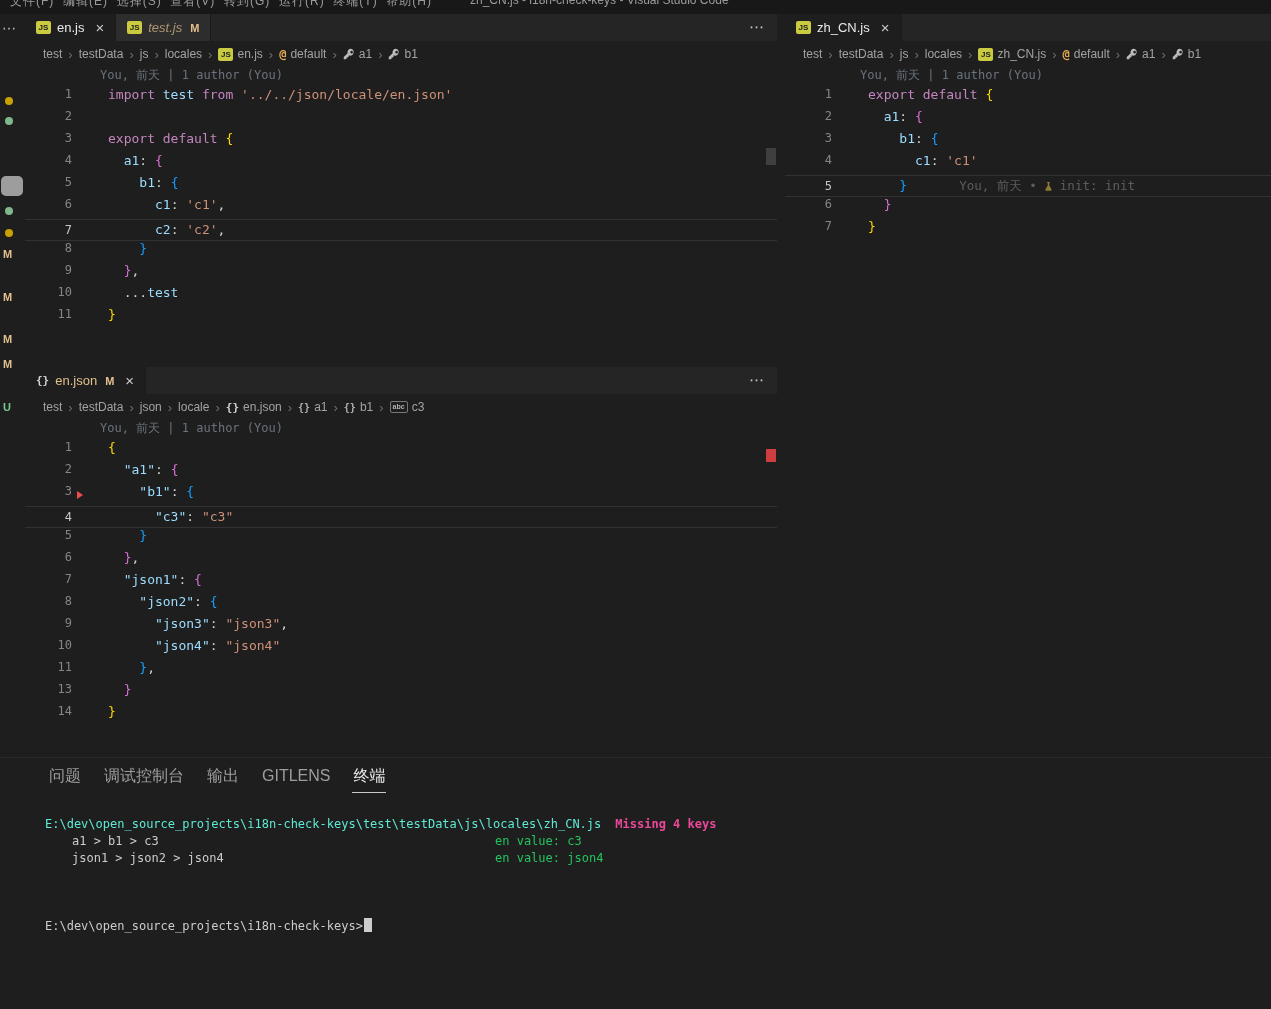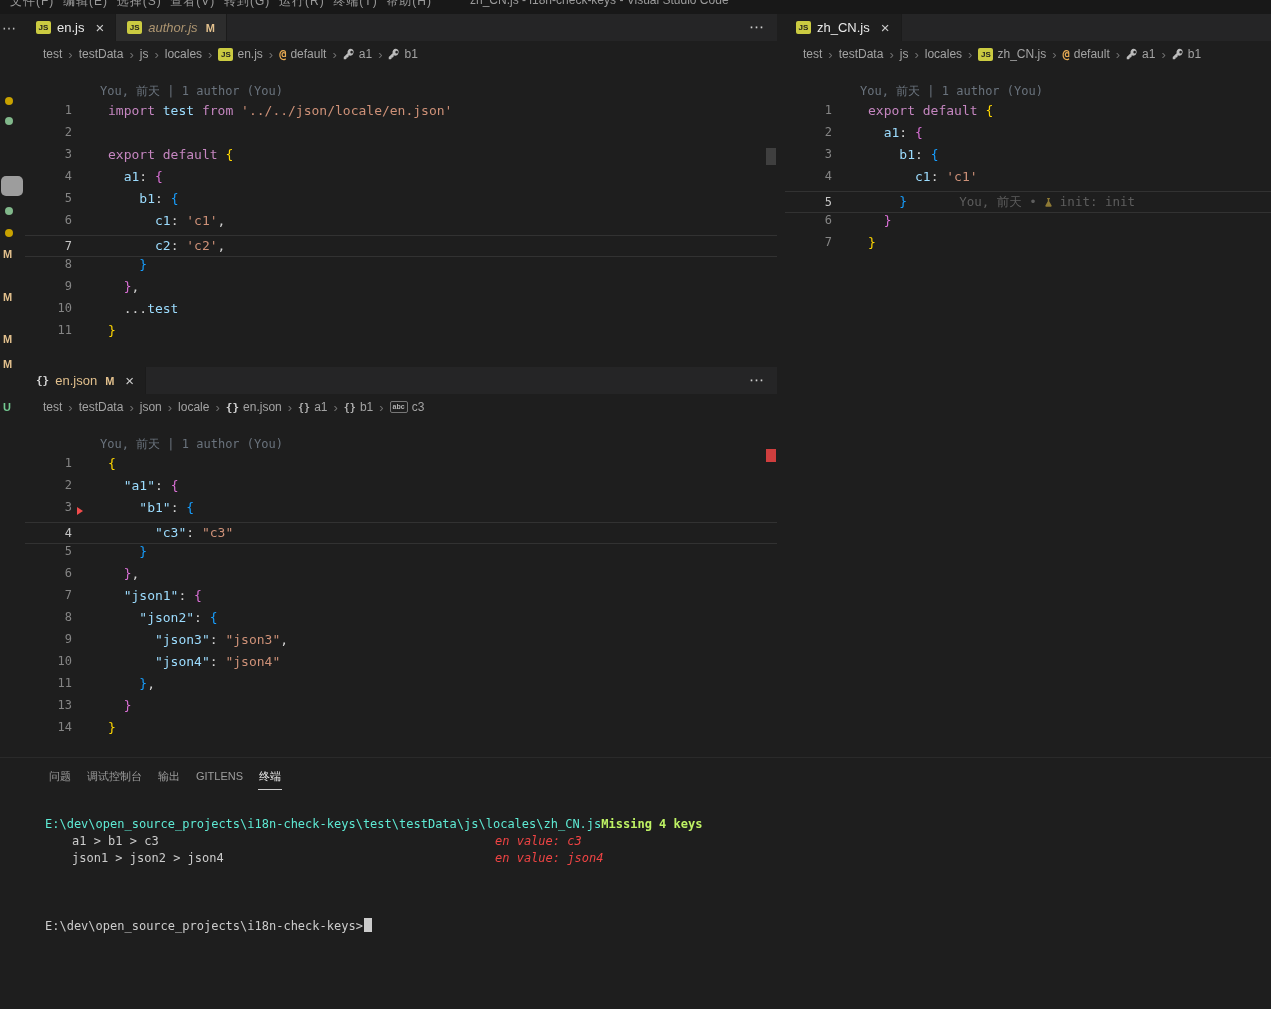--- a/index.html
+++ b/index.html
@@ -38,52 +38,52 @@
   .ic-braces{color:#d4d4d4;font:700 11px "DejaVu Sans Mono",monospace;}
   .ic-obj{color:#b3b3b3;font:700 10px "DejaVu Sans Mono",monospace;}
   .ic-at{color:#e8ab53;font:700 12px "DejaVu Sans Mono",monospace;}
   .ic-key{display:inline-flex;}
   .ic-str{color:#b3b3b3;font:600 7px "Liberation Sans",sans-serif;border:1px solid #777;border-radius:2px;
           padding:0 2px;height:10px;line-height:9px;}
   .breadcrumb{display:flex;align-items:center;height:26px;padding-left:18px;font-size:12px;color:#a3a3a3;white-space:nowrap;}
   .bc-item{display:inline-flex;align-items:center;gap:4px;}
   .bc-sep{margin:0 6px;color:#6f6f6f;font-size:13px;}
   .blame-lens{height:20px;line-height:20px;padding-left:75px;color:#6a737d;
-              font:12px "DejaVu Sans Mono",monospace;white-space:pre;margin-top:16px;}
+              font:12px "DejaVu Sans Mono",monospace;white-space:pre;}
   .code-area{position:relative;}
   .line{display:flex;height:22px;line-height:22px;font:13px "DejaVu Sans Mono",monospace;
         white-space:pre;position:relative;box-sizing:border-box;}
   .line.active{border-top:1px solid #323232;border-bottom:1px solid #323232;line-height:20px;}
   .num{flex:none;width:47px;text-align:right;color:#858585;font-size:12px;}
   .line.active .num{color:#c6c6c6;}
   .txt{margin-left:36px;}
   .tk-kw{color:#c586c0;}.tk-v{color:#9cdcfe;}.tk-s{color:#ce9178;}.tk-d{color:#d4d4d4;}
   .tk-g{color:#ffd700;}.tk-o{color:#da70d6;}.tk-u{color:#179fff;}
   .gutter-marker{position:absolute;left:52px;top:7px;width:0;height:0;border-top:4px solid transparent;
                  border-bottom:4px solid transparent;border-left:6px solid #f14c4c;}
   .inline-blame{color:#5d5d5d;margin-left:52px;font-size:12.5px;display:inline-flex;align-items:center;gap:6px;}
   .ov{position:absolute;}
   #g-left-top .ov{right:1px;top:134px;width:10px;height:17px;background:#3f3f3f;}
   #g-left-bottom .ov{right:1px;top:82px;width:10px;height:13px;background:#cf3e3e;}
   
   .panel{position:absolute;left:0;top:757px;width:100%;height:252px;background:#1e1e1e;
          border-top:1px solid #2a2a2a;box-sizing:border-box;}
-  .panel-tabs{display:flex;gap:14px;padding-left:48px;height:34px;align-items:center;
-              font-size:11px;color:#9d9d9d;}
+  .panel-tabs{display:flex;gap:21px;padding-left:48px;height:34px;align-items:center;
+              font-size:16px;color:#9d9d9d;}
   .ptab{padding:8px 1px 5px;border-bottom:1px solid transparent;}
   .ptab.active{color:#e7e7e7;border-bottom-color:#cccccc;}
   .terminal{position:absolute;left:45px;right:0;top:58px;font:12px "DejaVu Sans Mono",monospace;
             line-height:17px;color:#cccccc;}
   .tline{height:17px;white-space:pre;}
   .t-blank{height:17px;}
   .trow{position:relative;height:17px;white-space:pre;}
   .t-key{position:absolute;left:27px;}
-  .t-val{position:absolute;left:450px;color:#ef4444;font-style:italic;}
+  .t-val{position:absolute;left:450px;color:#22c55e;}
   .t-path{color:#5eead4;}
-  .t-badge{color:#bef264;font-weight:700;margin-left:0;}
+  .t-badge{color:#ec4899;font-weight:700;margin-left:14px;}
   .t-banner{height:17px;line-height:17px;background:#cd3131;color:#ffffff;font-weight:700;
             white-space:pre;padding-left:3px;}
   .cursor{display:inline-block;width:8px;height:14px;background:#cccccc;vertical-align:-2px;margin-left:1px;}
 </style>
 </head>
 <body>
 
 <div id="screen">
 
   <div class="titlebar">
@@ -108,21 +108,21 @@
   <div class="group" id="g-left-top">
     <div class="tabbar">
       <div class="tabs" id="tabs-lt">
           <div class="tab active">
             <span class="ic-js">JS</span>
             <span class="lbl">en.js</span>
             <span class="tclose">×</span>
           </div>
           <div class="tab">
             <span class="ic-js">JS</span>
-            <span class="lbl italic mod">author.js</span>
+            <span class="lbl italic mod">test.js</span>
             <span class="tbadge">M</span>
           </div>
         </div>
       <div class="tab-actions">⋯</div>
     </div>
     <div class="breadcrumb" id="bc-lt">
         <span class="bc-item">
           <span>test</span>
         </span>
         <span class="bc-sep">›</span>

